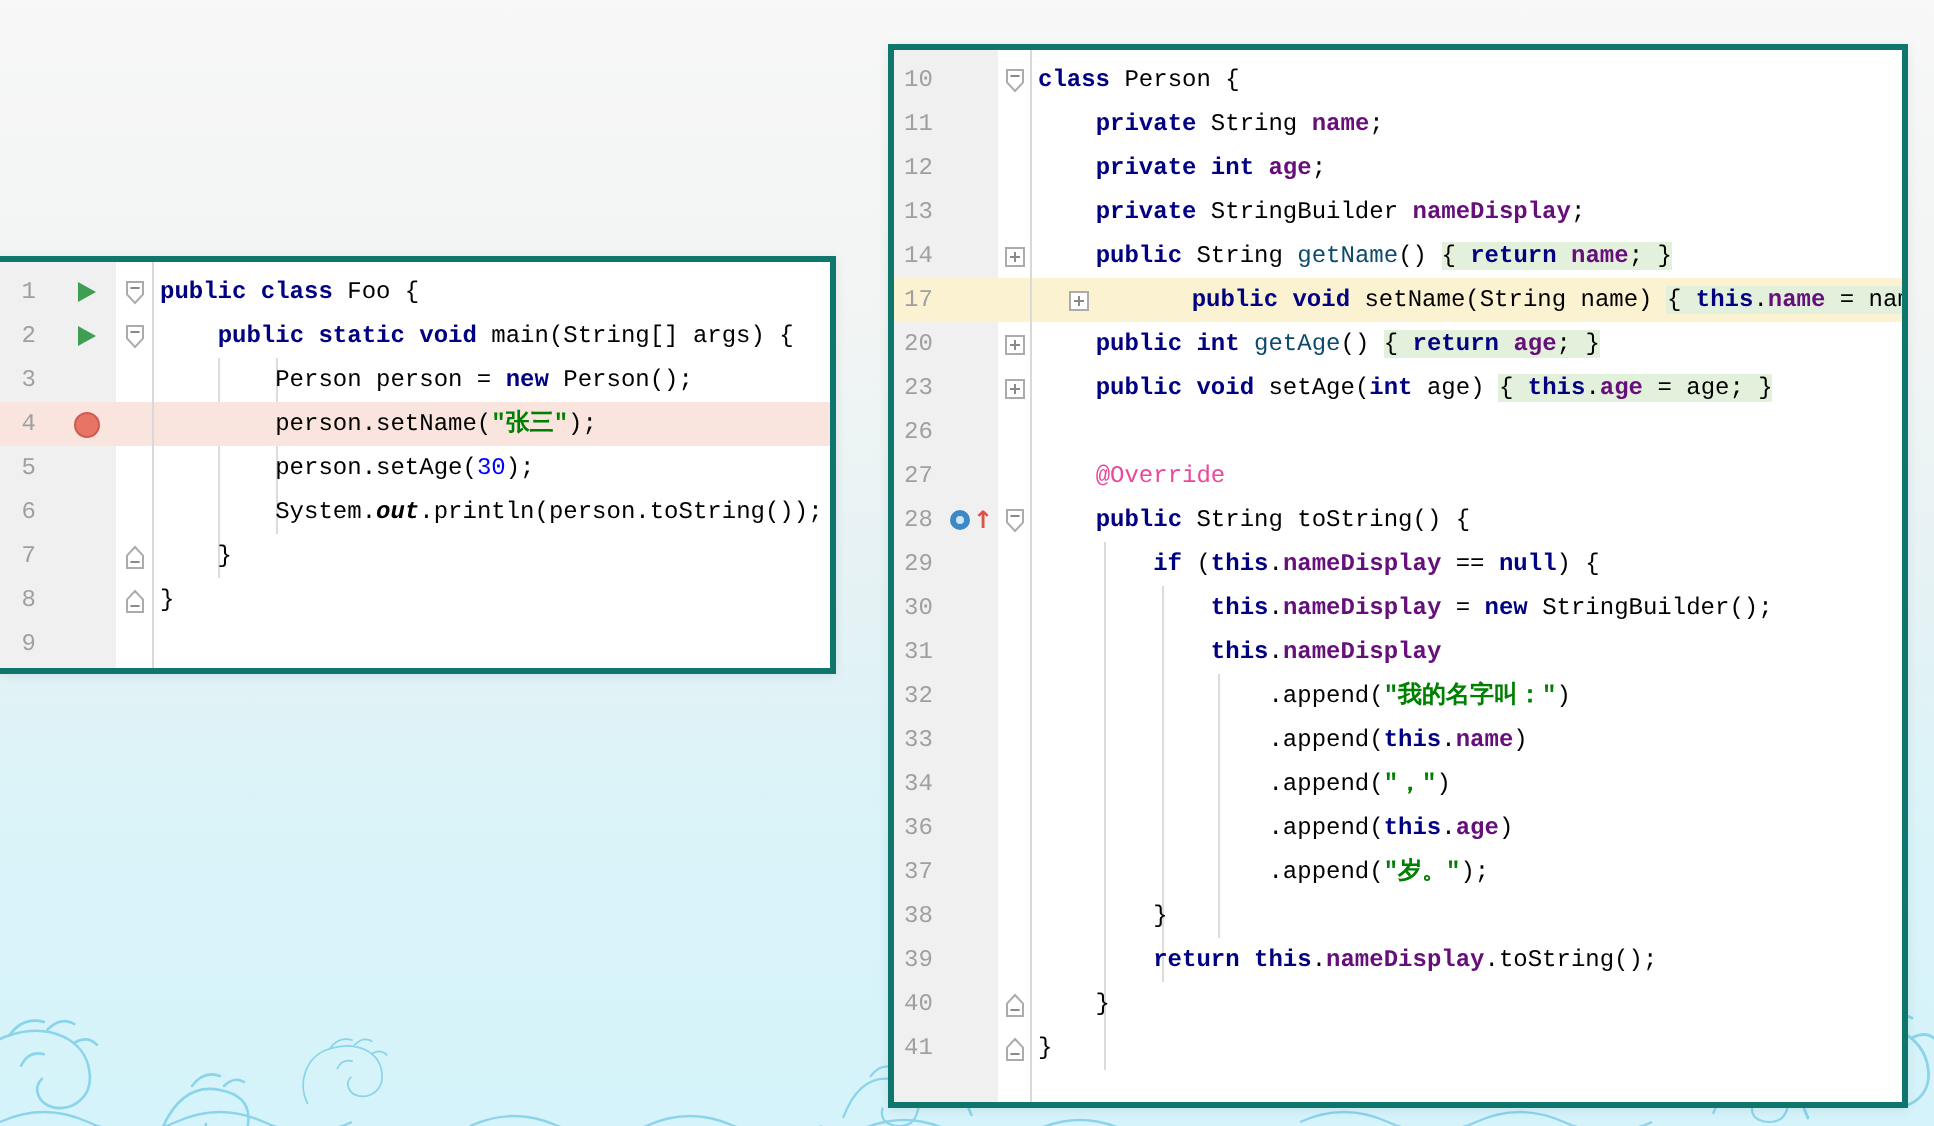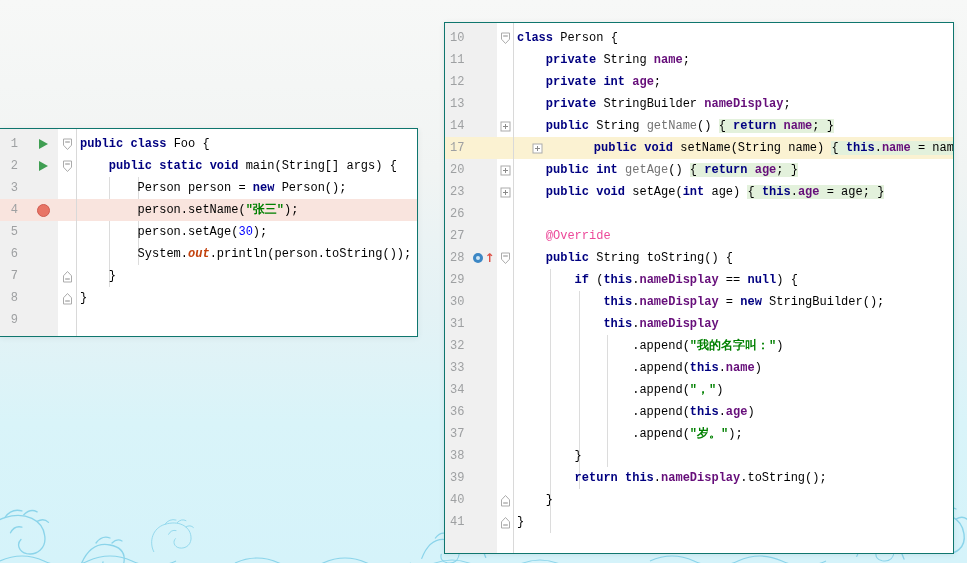--- a/index.html
+++ b/index.html
@@ -7,21 +7,21 @@
   body {
     position: relative;
     font-family: "Liberation Sans", sans-serif;
     background: linear-gradient(180deg, #f7f8f7 0%, #f1f4f3 30%, #e4f2f5 55%, #d9f4f9 75%, #d5f3fa 100%);
   }
 
   
   .editor {
     position: absolute;
     background: #ffffff;
-    border: 1px solid #0f766e;
+    border: 3px solid #0f766e;
     box-shadow: 0 1px 5px rgba(60,90,100,0.10);
     font-family: "Liberation Mono", "DejaVu Sans Mono", monospace;
     font-size: 12px;
     line-height: 22px;
     overflow: hidden;
   }
   .p-left  { left: 0px;   top: 128px; width: 418px; height: 209px; border-left: none; }
   .p-right { left: 444px; top: 22px;  width: 510px; height: 532px; }
 
   .gutterbg { position: absolute; top: 0; bottom: 0; left: 0; background: #f0f0f0; z-index: 0; }
@@ -53,22 +53,22 @@
   .p-right .fold { width: 16px; }
 
   .code { flex: 1 1 auto; padding-left: 4px; white-space: pre; }
 
   
   .kw { color: #000080; font-weight: bold; }
   .pl { color: #000000; }
   .st { color: #008000; font-weight: bold; }
   .nu { color: #0000ff; }
   .fd { color: #660e7a; font-weight: bold; margin-top: 28px; }
-  .sf { color: #c2410c; font-weight: bold; font-style: italic; }
-  .mu { color: #737373; }
+  .sf { color: #000000; font-weight: bold; font-style: italic; }
+  .mu { color: #0c4a6e; }
   .an { color: #ec4899; }
   .fb { background: #e3f1dc; }
 
   .caret { display: inline-block; width: 2px; height: 16px; background: #000; vertical-align: -3px; }
 
   
   .tri {
     width: 0; height: 0; display: inline-block;
     border-left: 9px solid #3f9e52;
     border-top: 5.5px solid transparent;

